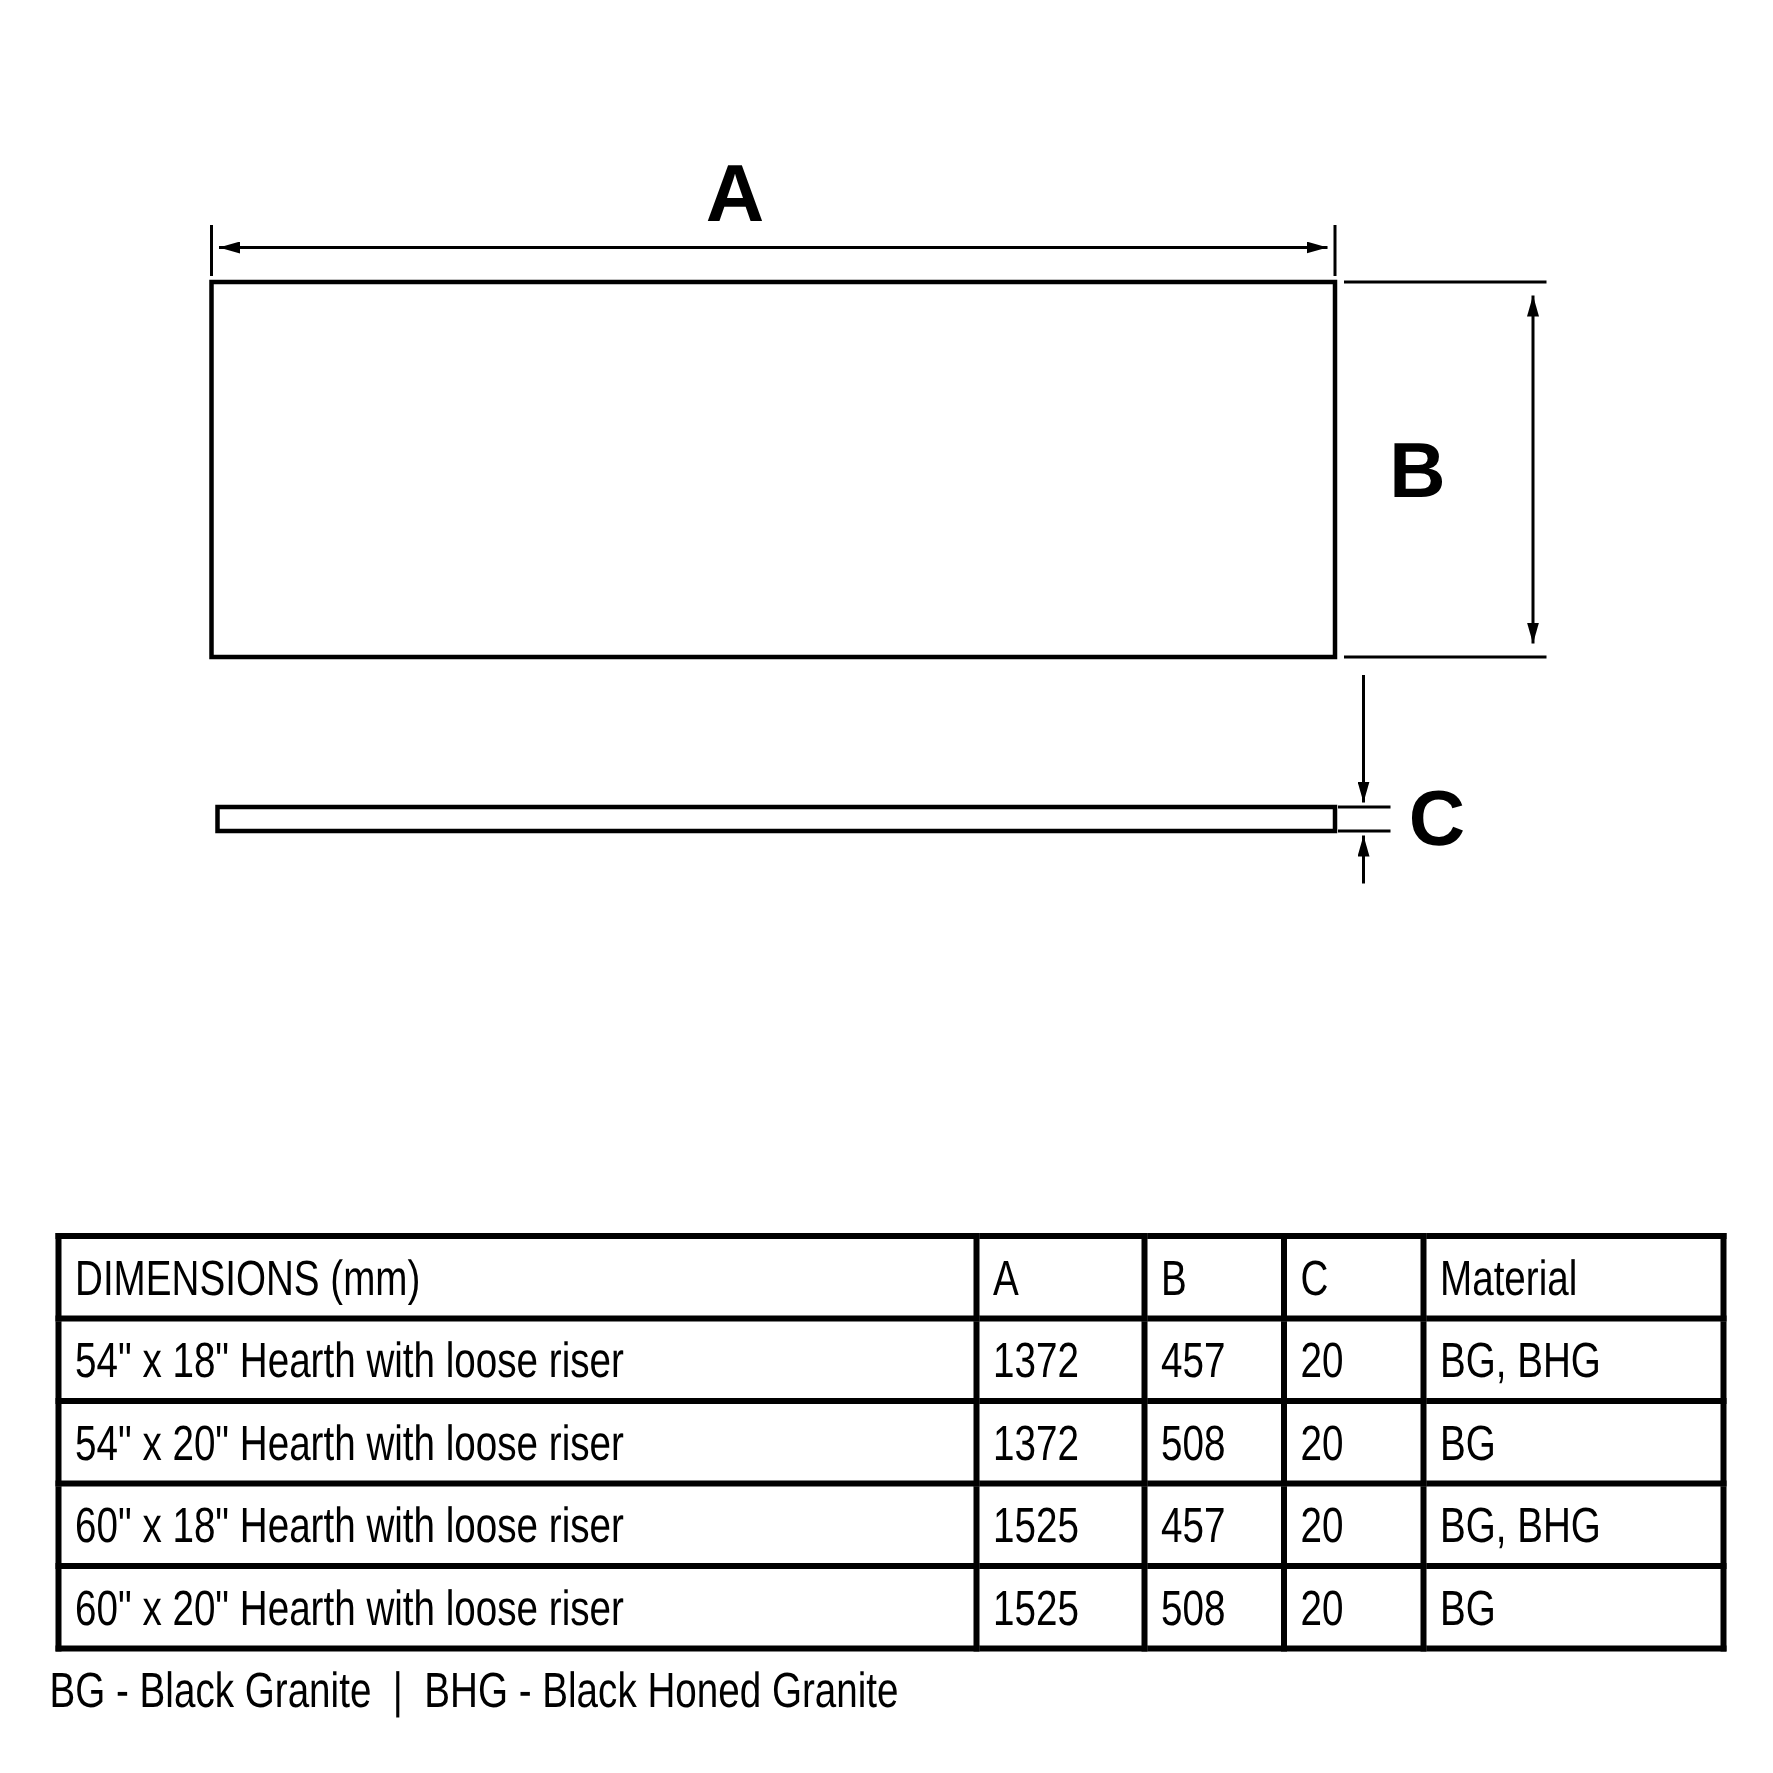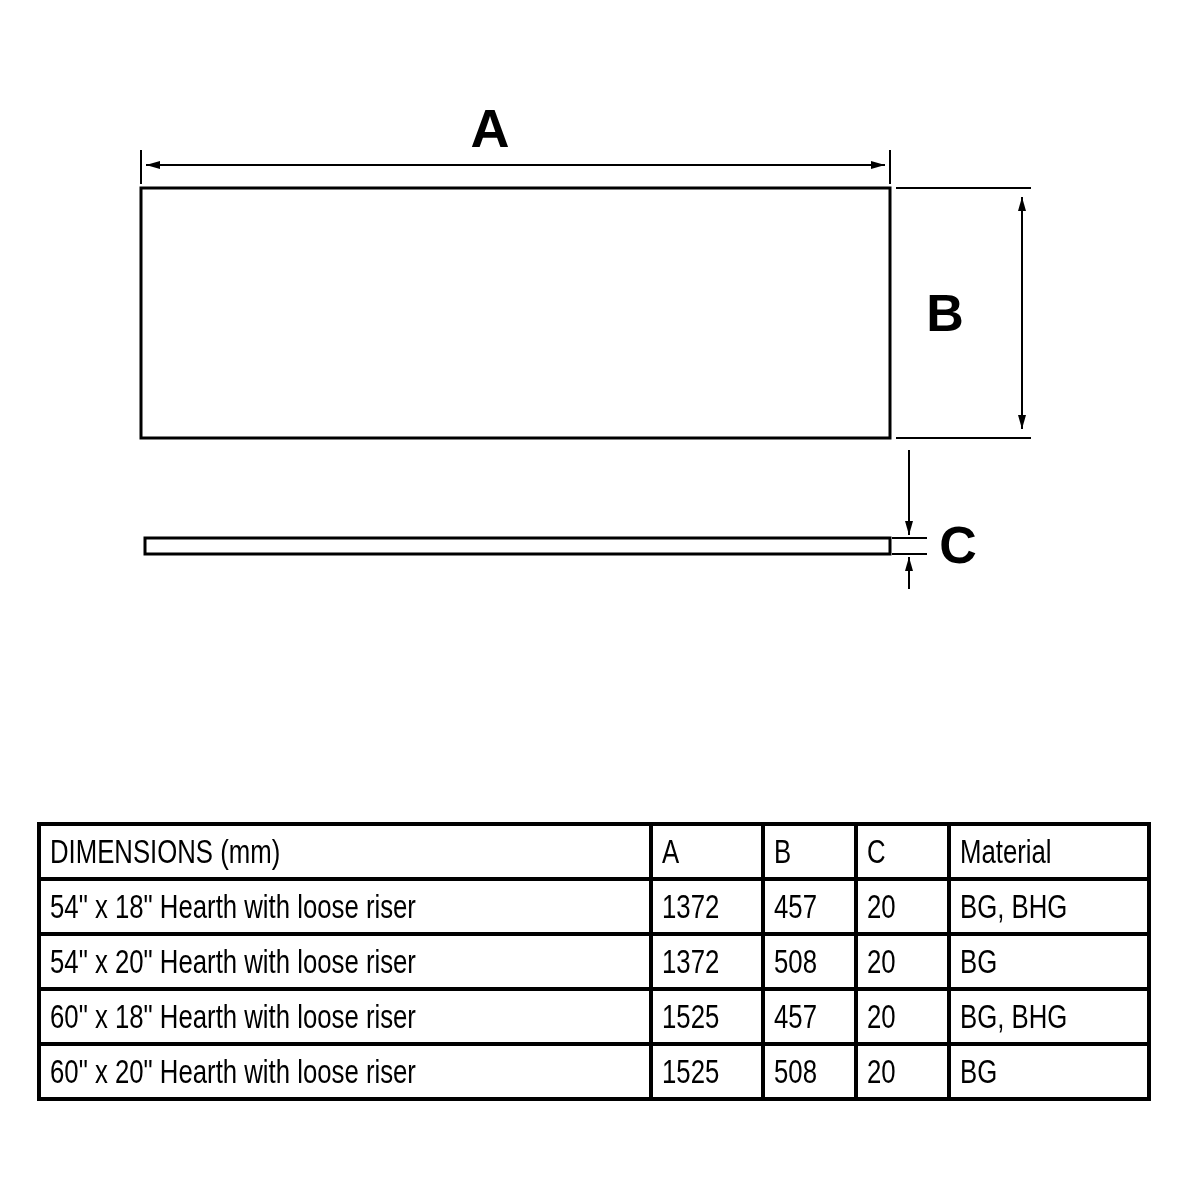--- a/index.html
+++ b/index.html
@@ -137,14 +137,17 @@
           <td><span class="cond">60" x 20" Hearth with loose riser</span></td>
           <td><span class="cond">1525</span></td>
           <td><span class="cond">508</span></td>
           <td><span class="cond">20</span></td>
           <td><span class="cond">BG</span></td>
         </tr>
       </tbody>
     </table>
   </div>
 
+  <div class="legend">
+    <span class="cond">BG - Black Granite  |  BHG - Black Honed Granite</span>
+  </div>
 
 </div>
 
 </body></html>

